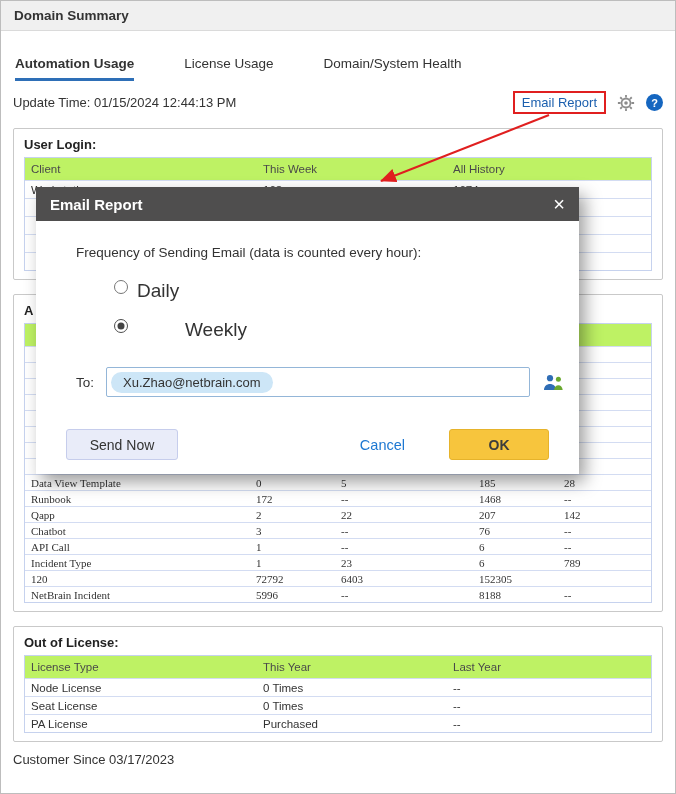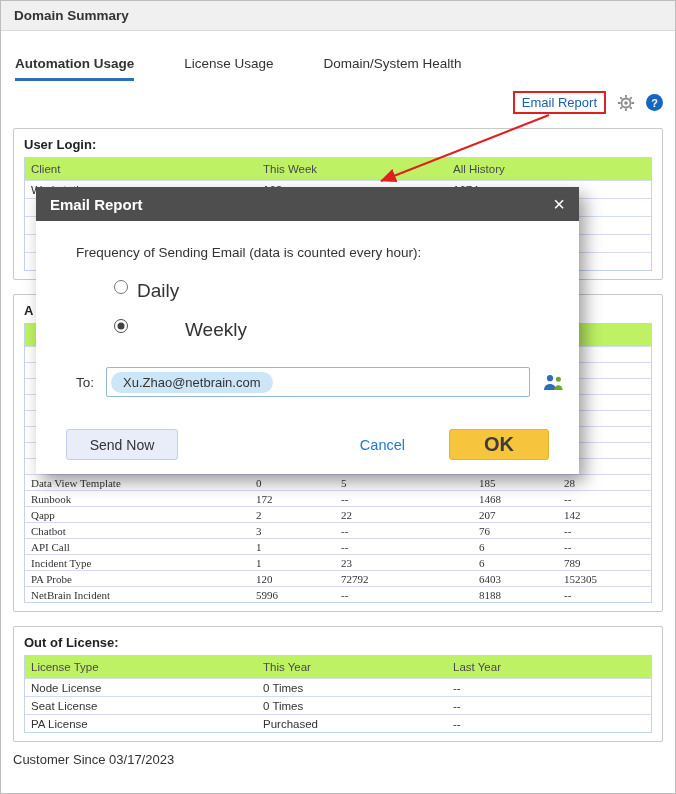--- a/index.html
+++ b/index.html
@@ -75,41 +75,42 @@
   .chip { background:#cde6f7; border-radius:11px; padding:3px 12px; font-size:13px; color:#333; white-space:nowrap; }
   .users-icon { margin-left:12px; display:inline-flex; cursor:pointer; }
   .btn-row { display:flex; align-items:center; margin:32px 30px 0; }
   .btn-send {
     width:112px; height:31px; background:#e9ecf9; border:1px solid #c6cdec; border-radius:3px;
     font-size:14px; color:#333; font-family:inherit; cursor:pointer;
   }
   .cancel-link { margin-left:auto; margin-right:44px; color:#1e78d2; font-size:14.5px; cursor:pointer; }
   .btn-ok {
     width:100px; height:31px; background:#f7c53d; border:1px solid #e6b32b; border-radius:3px;
-    font-size:20px; font-weight:600; color:#3c3c3c; font-family:inherit; cursor:pointer;
+    font-size:14px; font-weight:600; color:#3c3c3c; font-family:inherit; cursor:pointer;
   }
   
   .annotation { position:absolute; left:0; top:0; z-index:60; pointer-events:none; }
 </style>
 </head>
 <body>
 
 <div class="page">
 
   <div class="titlebar">
     <span>Domain Summary</span>
   </div>
 
   <div class="tabs">
     <div class="tab active">Automation Usage</div>
     <div class="tab">License Usage</div>
     <div class="tab">Domain/System Health</div>
   </div>
 
   <div class="update-row">
+    <span>Update Time: 01/15/2024 12:44:13 PM</span>
     <span class="right-cluster">
       <span class="email-wrap">
         <a class="email-link">Email Report</a>
       </span>
       <span class="gear-btn">
         <svg width="18" height="18" viewBox="0 0 20 20">
           <g stroke="#8c8c8c" stroke-width="2" fill="none">
             <circle cx="10" cy="10" r="5"></circle>
             <path d="M10 1v3M10 16v3M1 10h3M16 10h3M3.6 3.6l2.1 2.1M14.3 14.3l2.1 2.1M16.4 3.6l-2.1 2.1M5.7 14.3l-2.1 2.1"></path>
           </g>
@@ -188,21 +189,20 @@
         <div class="td">--</div>
       </div>
       <div class="tr body">
         <div class="td">Incident Type</div>
         <div class="td">1</div>
         <div class="td">23</div>
         <div class="td">6</div>
         <div class="td">789</div>
       </div>
       <div class="tr body">
-        <div class="td">PA Probe</div>
         <div class="td">120</div>
         <div class="td">72792</div>
         <div class="td">6403</div>
         <div class="td">152305</div>
       </div>
       <div class="tr body">
         <div class="td">NetBrain Incident</div>
         <div class="td">5996</div>
         <div class="td">--</div>
         <div class="td">8188</div>

